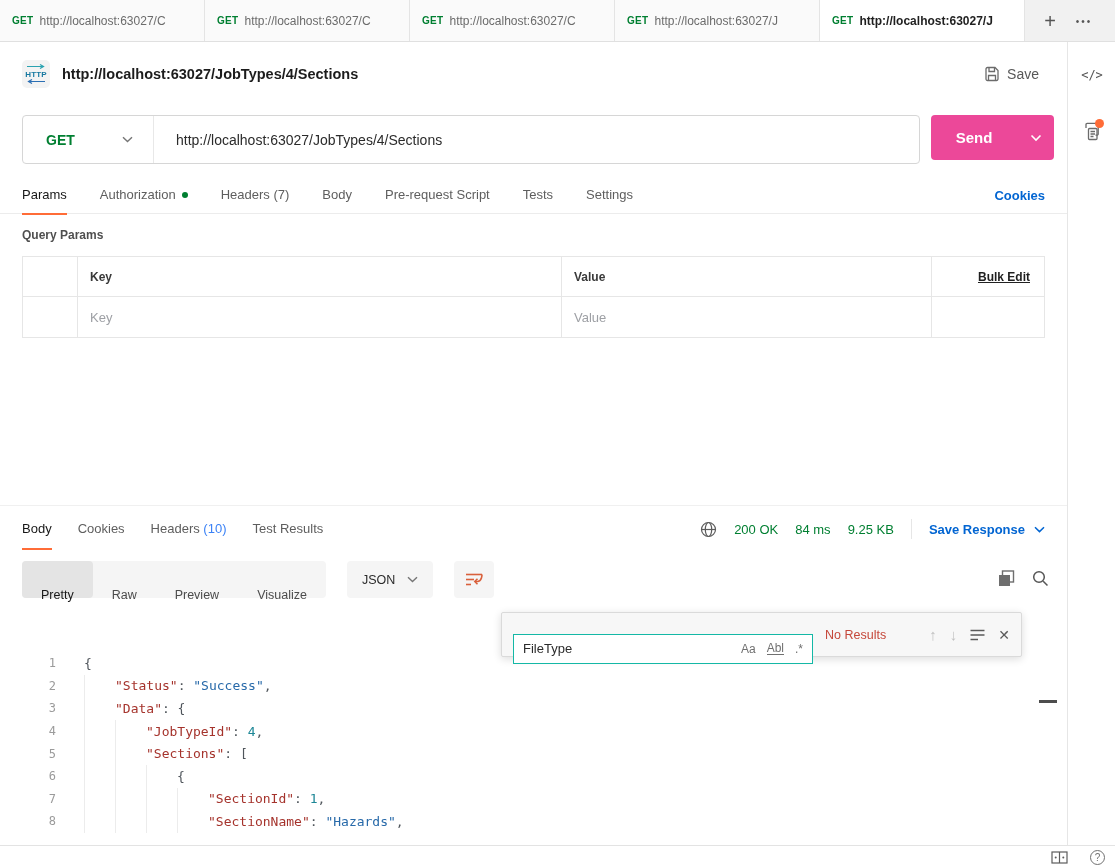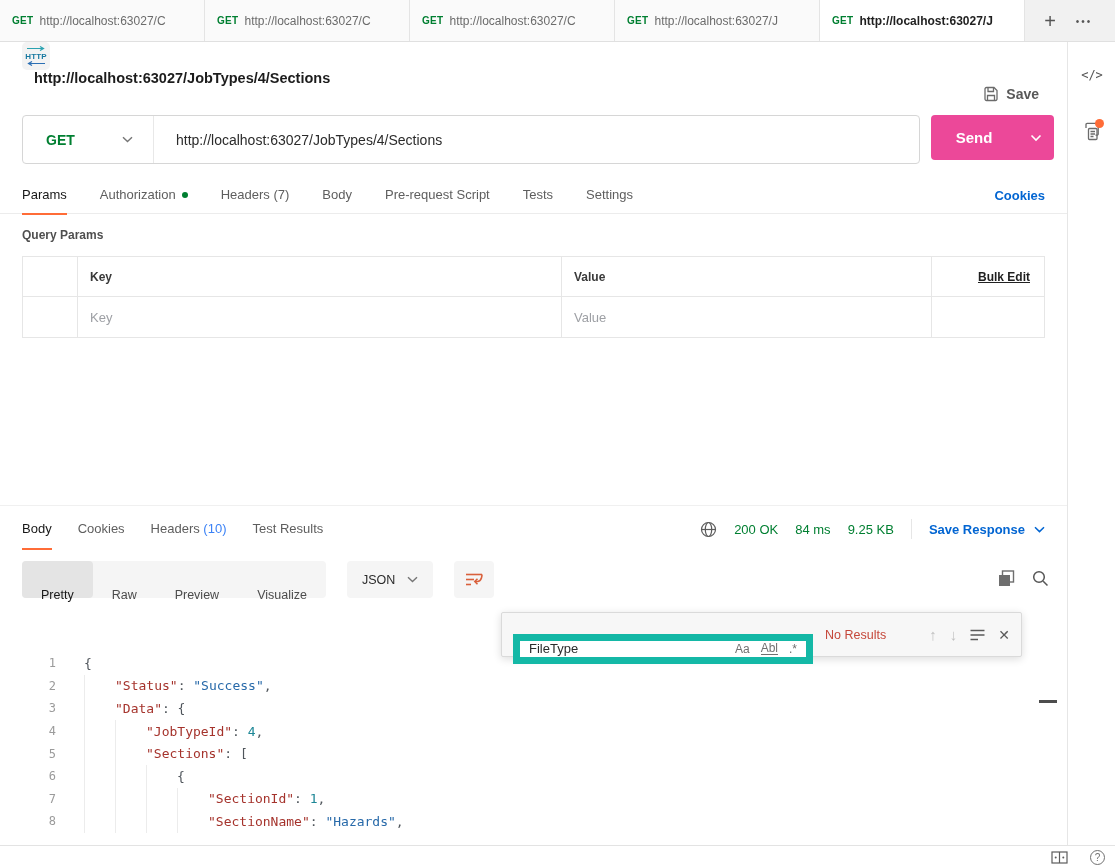--- a/index.html
+++ b/index.html
@@ -20,30 +20,30 @@
   .tab .t-method { color:#007f31; font-size:10px; font-weight:700; letter-spacing:.3px; margin-right:6px; flex:none; }
   .tab .t-url { font-size:12px; color:#6b6b6b; white-space:nowrap; overflow:hidden; flex:1; }
   .tab.active .t-url { color:#1f1f1f; font-weight:600; }
   .tabbar-btn { width:34px; height:42px; display:flex; align-items:center; justify-content:center;
     color:#555; cursor:pointer; flex:none; }
   .tabbar-btn.plus { font-size:20px; font-weight:300; margin-left:8px; }
   .tabbar-btn.more { font-size:10px; letter-spacing:2px; }
 
   
   .req-header { position:absolute; left:0; top:42px; width:1067px; height:64px;
-    display:flex; align-items:flex-start; padding:0 28px 0 22px; background:#fff;flex-direction:column; }
+    display:flex; align-items:center; padding:0 28px 0 22px; background:#fff; }
   .http-badge { width:28px; height:28px; border-radius:5px; background:#f3f3f3;
     position:relative; flex:none; display:flex; align-items:center; justify-content:center; }
   .http-badge .hb-txt { font-size:8px; font-weight:700; color:#1678a0; letter-spacing:.2px; }
   .http-badge svg { position:absolute; left:4px; }
   .http-badge .arr-top { top:4px; }
   .http-badge .arr-bot { bottom:4px; }
   .req-title { margin-left:12px; font-size:14.5px; font-weight:700; color:#1c1c1c; }
   .save-btn { margin-left:auto; display:flex; align-items:center; gap:7px; color:#585858;
-    font-size:14px; cursor:pointer;font-weight:bold; }
+    font-size:14px; cursor:pointer; }
 
   
   .builder { position:absolute; left:22px; top:115px; width:898px; height:49px;
     border:1px solid #d6d6d6; border-radius:4px; background:#fff; display:flex; align-items:center; }
   .method-select { width:130px; height:100%; display:flex; align-items:center;
     justify-content:space-between; padding:0 20px 0 23px; cursor:pointer; flex:none; }
   .method-select .m-label { color:#007f31; font-size:14px; font-weight:700; }
   .builder .vsep { width:1px; height:47px; background:#e8e8e8; flex:none; }
   .url-field { flex:1; padding:0 22px; font-size:14px; color:#2b2b2b; white-space:nowrap; overflow:hidden; cursor:text; }
   .send-btn { position:absolute; left:931px; top:115px; width:123px; height:45px;
@@ -98,21 +98,21 @@
     gap:12px; padding:0 15px; font-size:12.5px; color:#2b2b2b; cursor:pointer; }
   .wrap-btn { width:40px; height:37px; background:#f5f5f5; border-radius:4px; display:flex;
     align-items:center; justify-content:center; cursor:pointer; }
   .resp-actions { position:absolute; top:570px; right:66px; display:flex; gap:17px; align-items:center; }
   .resp-actions > span { cursor:pointer; }
 
   
   .find { position:absolute; left:501px; top:612px; width:521px; height:45px; background:#f7f7f7;
     border:1px solid #dadada; border-radius:2px; box-shadow:0 2px 8px rgba(0,0,0,.14);
     display:flex; align-items:center; padding:0 11px; z-index:6; }
-  .find-input-wrap { width:300px; height:30px; background:#fff; border:7px solid #14b8a6;
+  .find-input-wrap { width:300px; height:30px; background:#fff; border:1px solid #14b8a6;
     display:flex; align-items:center; padding:0 9px; flex:none;margin-top:28px; }
   .find-input { border:none; outline:none; flex:1; font-size:13px; color:#2b2b2b;
     font-family:"Liberation Sans", sans-serif; background:transparent; min-width:0; }
   .find-toggles { display:flex; gap:11px; align-items:center; color:#707070; font-size:12px; flex:none; }
   .find-toggles .tg { cursor:pointer; white-space:nowrap; }
   .tg-word { border-bottom:1px solid #707070; line-height:12px; }
   .find-results { margin-left:12px; font-size:12.5px; color:#c5473a; white-space:nowrap; }
   .find-nav { margin-left:auto; display:flex; align-items:center; gap:13px; }
   .find-nav .nv { cursor:pointer; display:flex; align-items:center; }
   .arrow-glyph { font-size:15px; color:#c2c2c2; }

